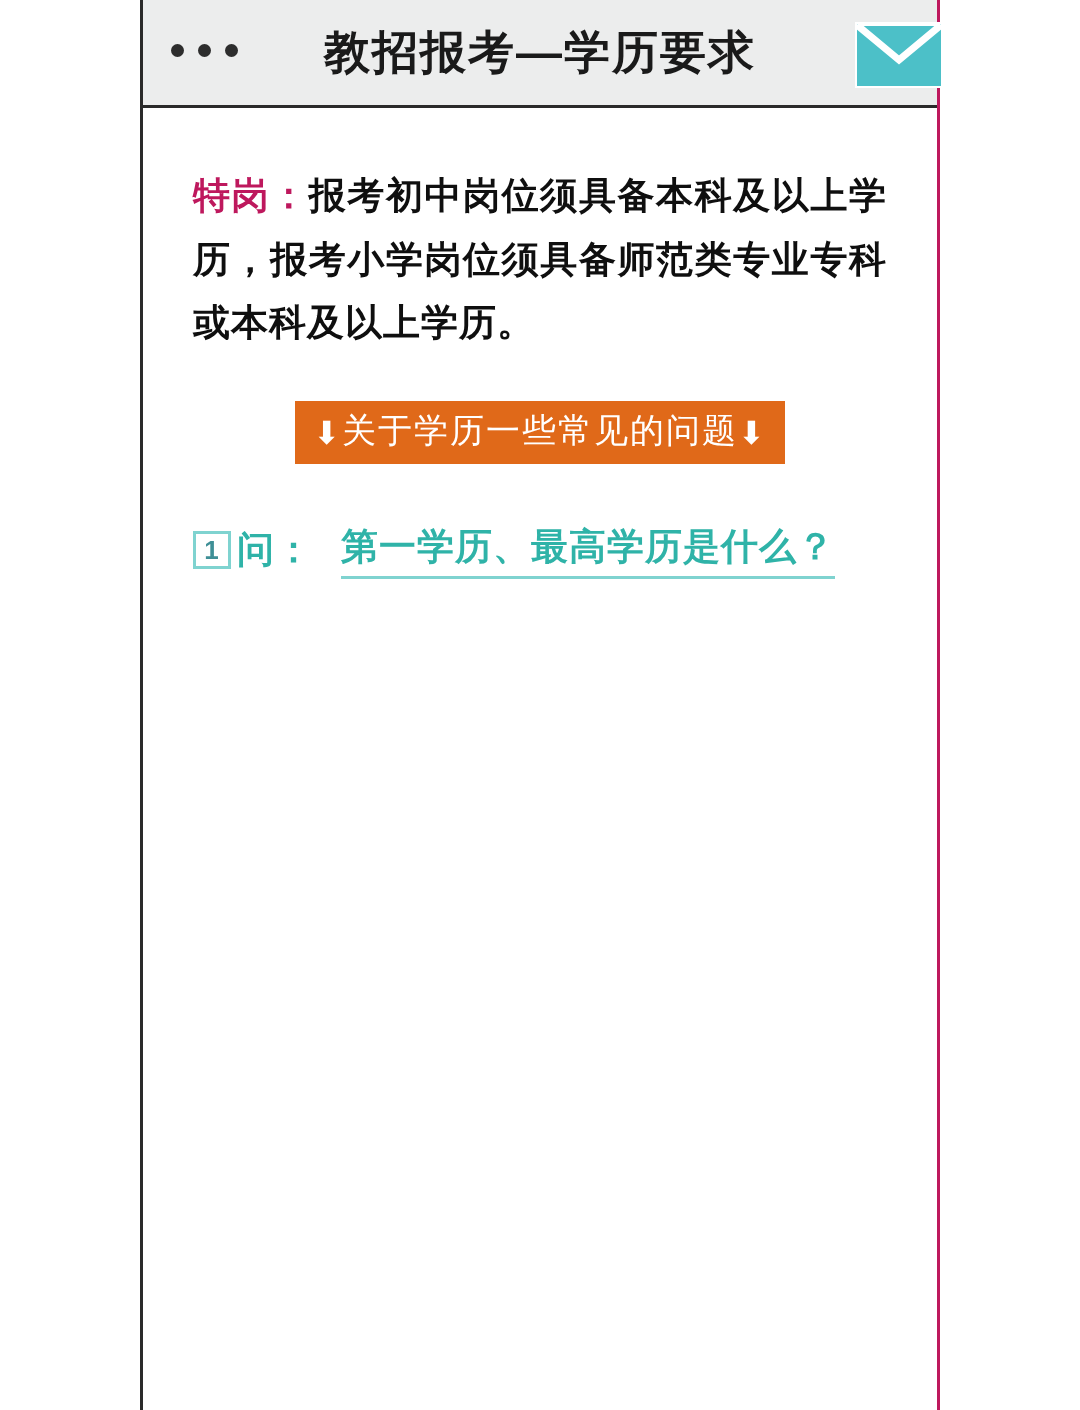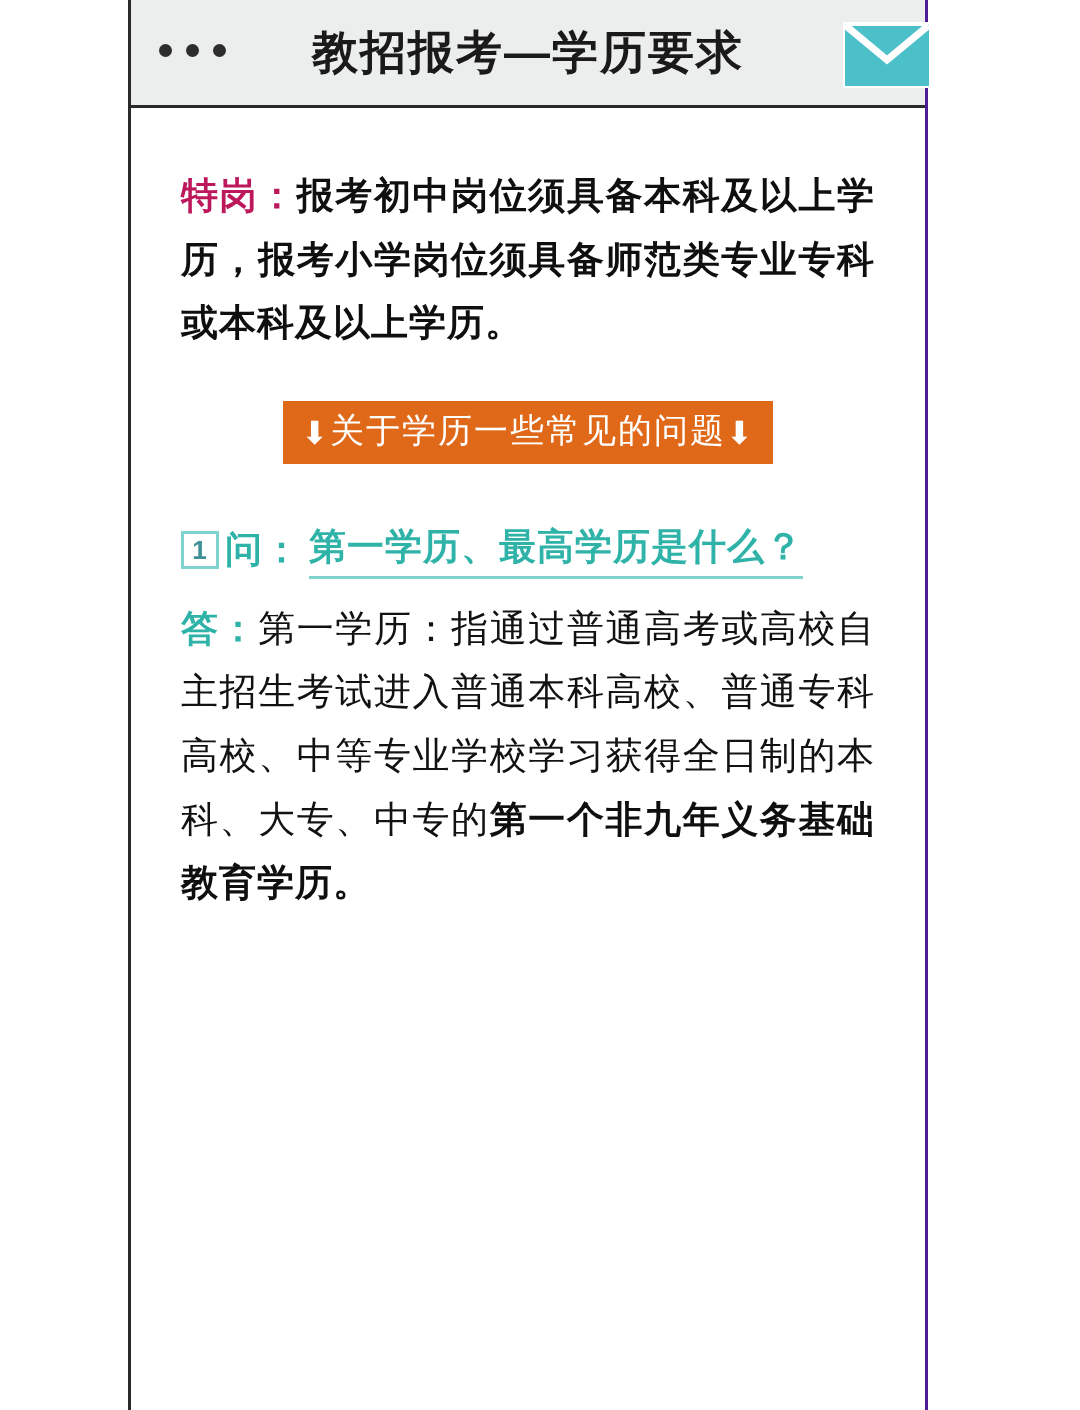--- a/index.html
+++ b/index.html
@@ -17,27 +17,27 @@
   .page {
     position: relative;
     width: 1080px;
     height: 1410px;
     background: #ffffff;
   }
 
   
   .card {
     position: absolute;
-    left: 128px;
+    left: 140px;
     top: 0px;
     width: 800px;
     height: 1410px;
     background: #ffffff;
     border-left: 3px solid #2a2a2a;
-    border-right: 3px solid #4c1d95;
+    border-right: 3px solid #be185d;
     box-sizing: border-box;
   }
 
   
   .header {
     position: relative;
     height: 108px;
     background: #eceded;
     border-bottom: 3px solid #2a2a2a;
     box-sizing: border-box;
@@ -144,20 +144,21 @@
     box-sizing: border-box;
   }
   .q-label {
     color: #2fb3a8;
     margin-right: 8px;
   }
   .q-text {
     color: #2fb3a8;
     border-bottom: 3px solid #7fd3d0;
     padding-bottom: 4px;
+    margin-left: 20px;
   }
 
   .a-para {
     font-size: 37px;
     line-height: 1.72;
     color: #121212;
     letter-spacing: 1px;
     text-align: justify;
     margin: 0;
   }
@@ -200,19 +201,16 @@
           <span class="arrow">⬇</span><span>关于学历一些常见的问题</span><span class="arrow">⬇</span>
         </div>
       </div>
 
       <div class="q-line">
         <span class="num-box">1</span>
         <span class="q-label">问：</span>
         <span class="q-text">第一学历、最高学历是什么？</span>
       </div>
 
-      <p class="a-para">
-        <span class="a-label">答：</span><span>第一学历：指通过普通高考或高校自主招生考试进入普通本科高校、普通专科高校、中等专业学校学习获得全日制的本科、大专、中专的</span><span class="bold-body">第一个非九年义务基础教育学历。</span>
-      </p>
 
     </div>
   </div>
 </div>
 
 </body></html>

